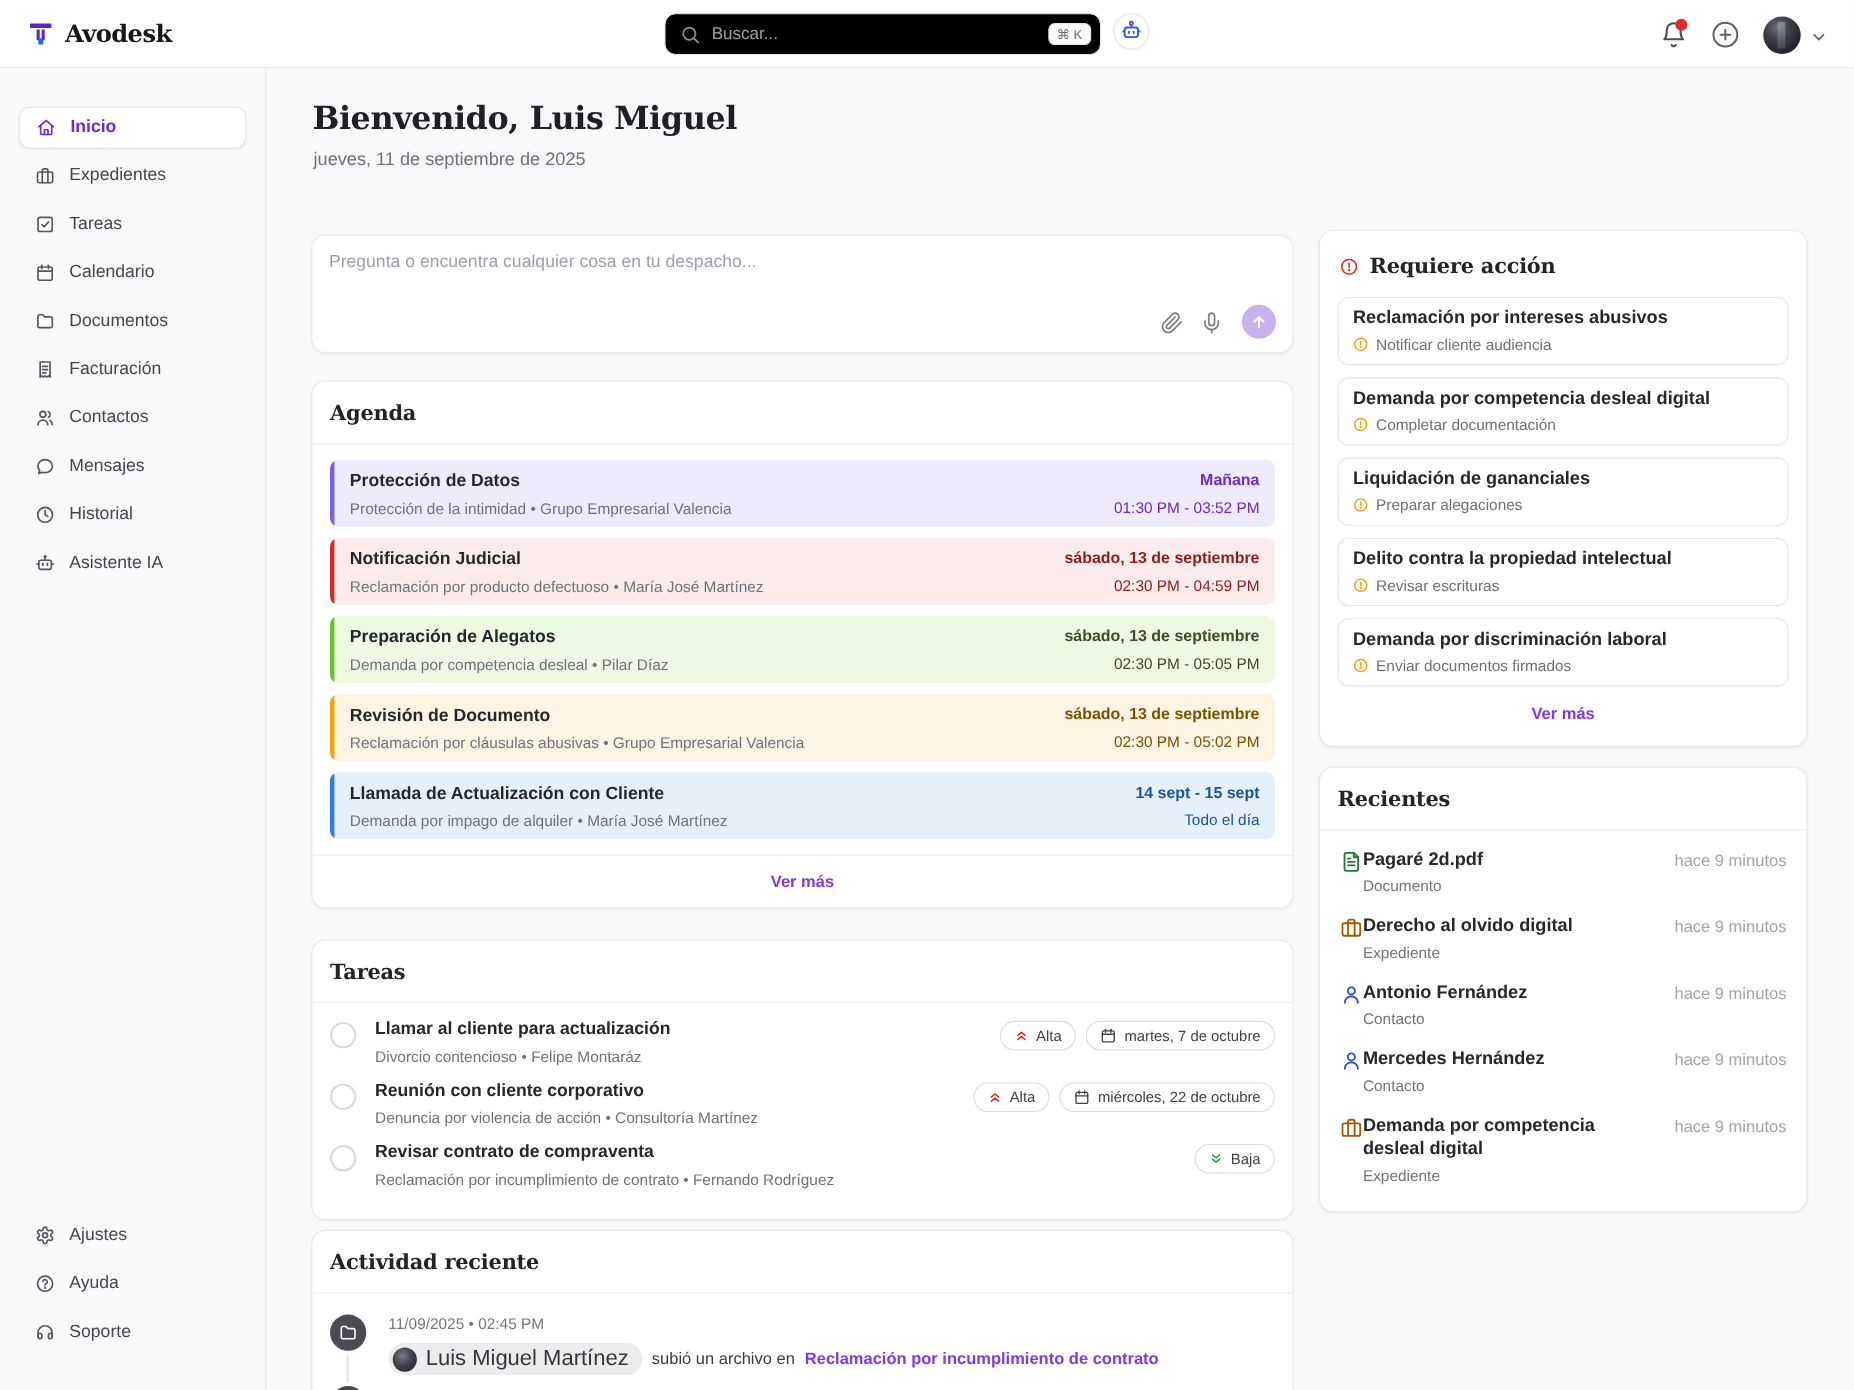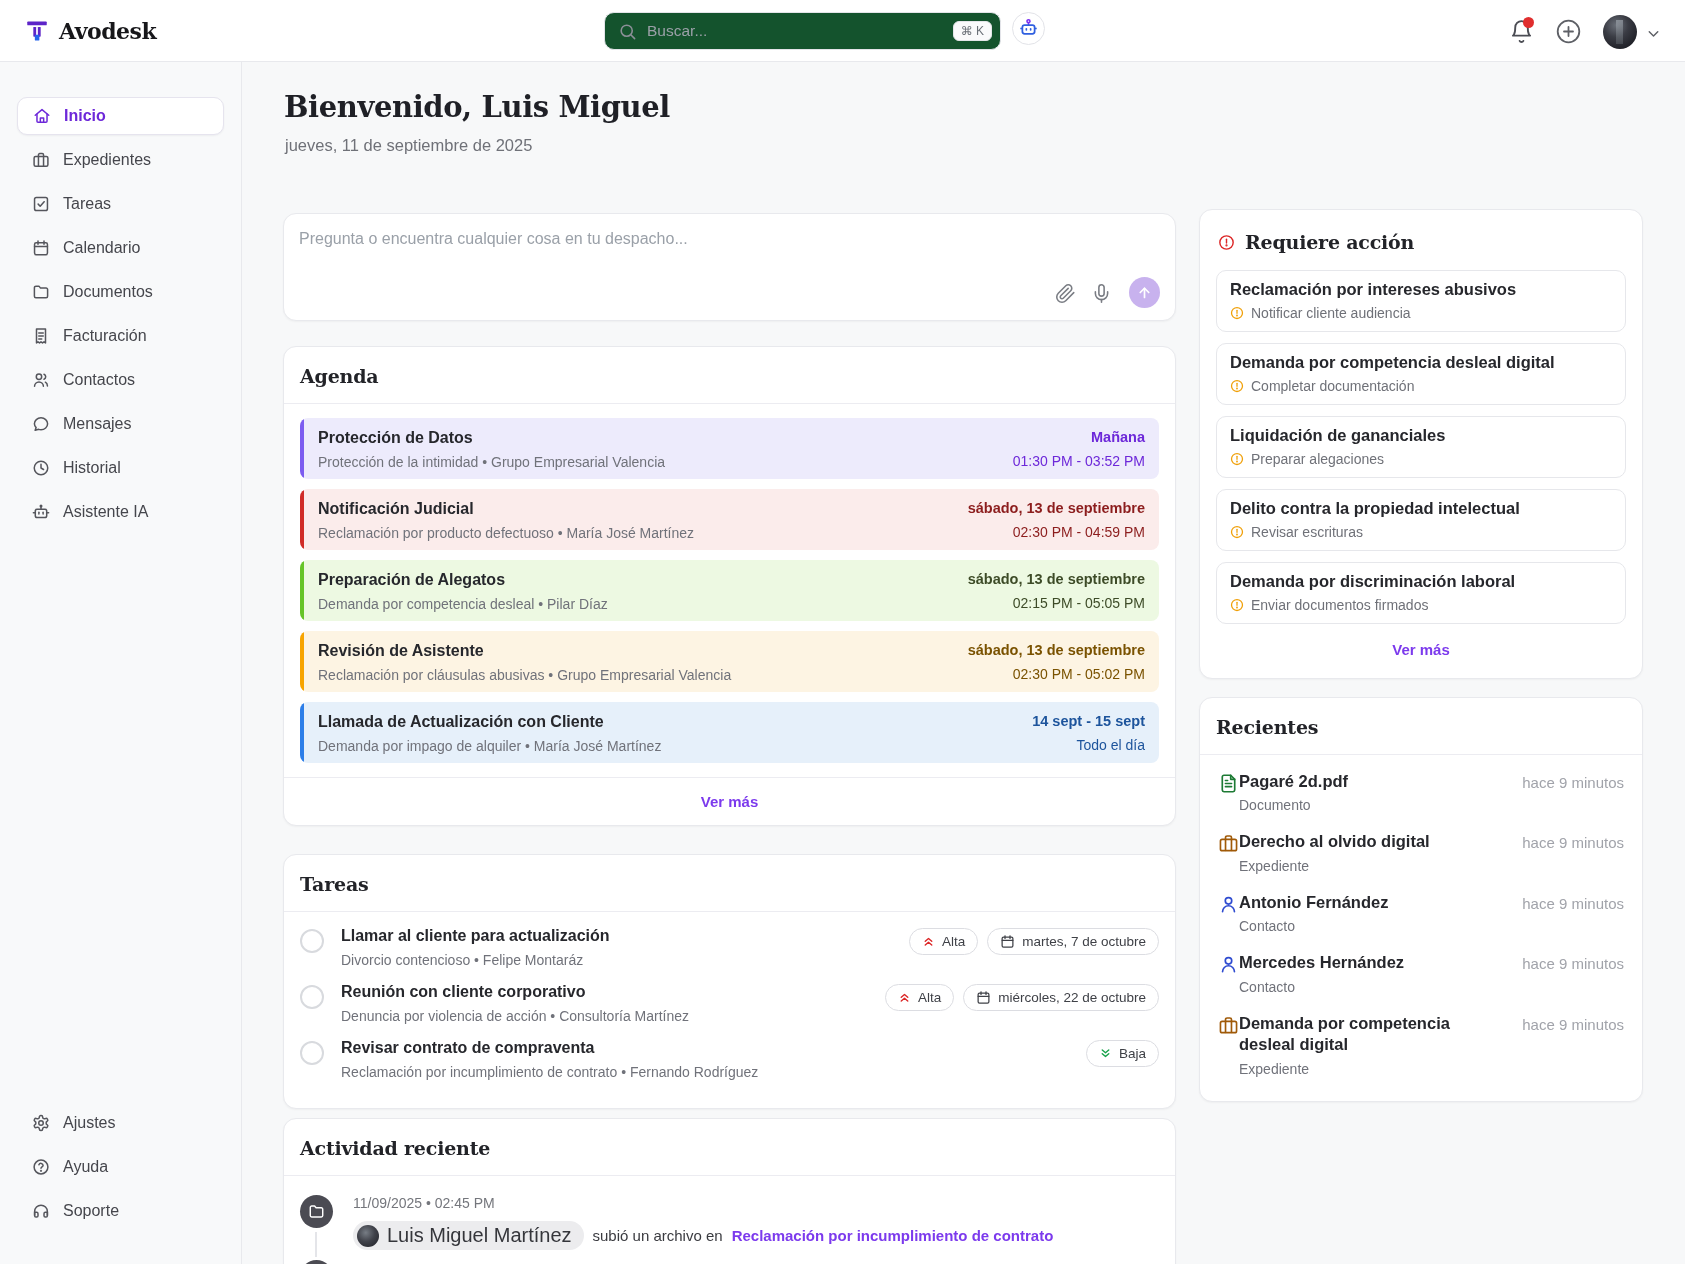--- a/index.html
+++ b/index.html
@@ -3,21 +3,21 @@
 <meta charset="utf-8">
 <style>
 *{margin:0;padding:0;box-sizing:border-box}
 html,body{width:1685px;height:1264px}
 body{position:relative;background:#f7f8f9;font-family:"Liberation Sans",sans-serif;color:#26272c;overflow:hidden}
 svg{display:block}
 
 .topbar{position:absolute;top:0;left:0;width:1685px;height:62px;background:#fff;border-bottom:1px solid #e8e9ed;z-index:10}
 .logo{position:absolute;left:24px;top:0;height:62px;display:flex;align-items:center;gap:9px}
 .logo-text{font-family:"DejaVu Serif",serif;font-weight:700;font-size:22px;color:#17171a;letter-spacing:-.5px}
-.search{position:absolute;left:604px;top:12px;width:397px;height:38px;border:1px solid #e3e4e9;border-radius:10px;background:#14532d;display:flex;align-items:center;padding:0 8px 0 13px;gap:10px}
+.search{position:absolute;left:604px;top:12px;width:397px;height:38px;border:1px solid #e3e4e9;border-radius:10px;background:#000000;display:flex;align-items:center;padding:0 8px 0 13px;gap:10px}
 .search-ph{color:#9ba0a8;font-size:15.5px;flex:1}
 .kbd{border:1px solid #e4e5e9;background:#fafafb;border-radius:6px;font-size:12px;color:#6b7077;padding:3px 7px;line-height:1}
 .robot-btn{position:absolute;left:1012px;top:12px;width:33px;height:33px;border-radius:50%;border:1px solid #e2e3e8;background:#fff;display:flex;align-items:center;justify-content:center}
 .bell{position:absolute;left:1509px;top:19px}
 .bell-dot{position:absolute;left:1523px;top:17px;width:11px;height:11px;border-radius:50%;background:#e02e2e}
 .plus-btn{position:absolute;left:1555px;top:18px}
 .avatar{position:absolute;left:1603px;top:15px;width:34px;height:34px;border-radius:50%;background:radial-gradient(circle at 38% 30%,#6a6f78 0%,#3a3c44 38%,#23242b 72%,#16171c 100%);overflow:hidden}
 .avatar::after{content:"";position:absolute;left:13px;top:5px;width:7px;height:24px;background:linear-gradient(#aeb6bd,#5a5f66);opacity:.55}
 .chevron{position:absolute;left:1645px;top:25px}
 
@@ -328,25 +328,25 @@
   <div class="event-right">
           <div class="event-date">sábado, 13 de septiembre</div>
           <div class="event-time">02:30 PM - 04:59 PM</div>
         </div>
       </div>
       <div class="event" style="--bc: #66c428; --bg: #edf9e2; --tc: #3d4b27;">
         <div class="event-title">Preparación de Alegatos</div>
   <div class="event-sub">Demanda por competencia desleal • Pilar Díaz</div>
   <div class="event-right">
           <div class="event-date">sábado, 13 de septiembre</div>
-          <div class="event-time">02:15 PM - 05:05 PM</div>
+          <div class="event-time">02:30 PM - 05:05 PM</div>
         </div>
       </div>
       <div class="event" style="--bc: #f7a400; --bg: #fdf4e3; --tc: #7a5200;">
-        <div class="event-title">Revisión de Asistente</div>
+        <div class="event-title">Revisión de Documento</div>
   <div class="event-sub">Reclamación por cláusulas abusivas • Grupo Empresarial Valencia</div>
   <div class="event-right">
           <div class="event-date">sábado, 13 de septiembre</div>
           <div class="event-time">02:30 PM - 05:02 PM</div>
         </div>
       </div>
       <div class="event" style="--bc: #2d7ee8; --bg: #e6f0fa; --tc: #1d549c;">
         <div class="event-title">Llamada de Actualización con Cliente</div>
   <div class="event-sub">Demanda por impago de alquiler • María José Martínez</div>
   <div class="event-right">

